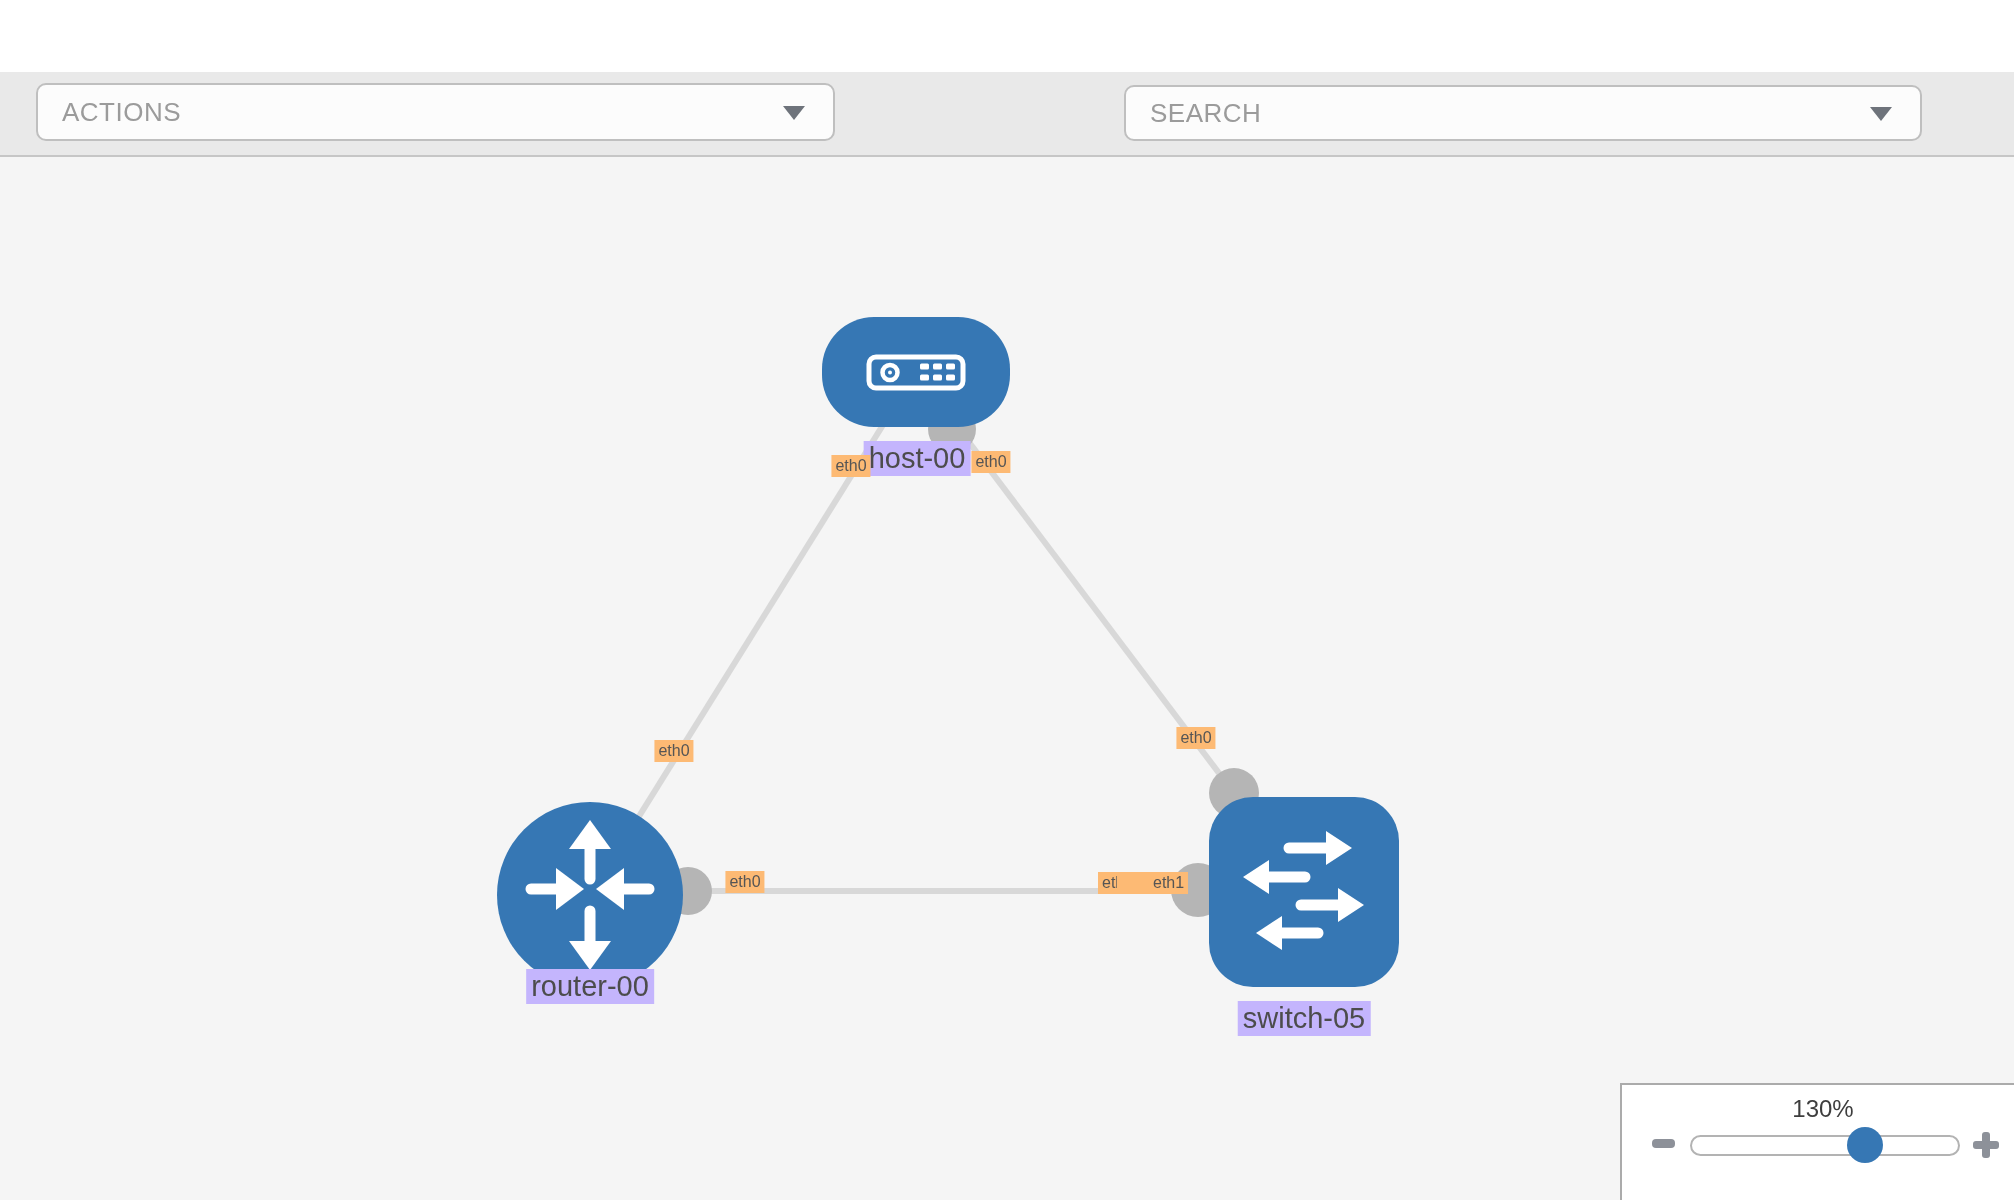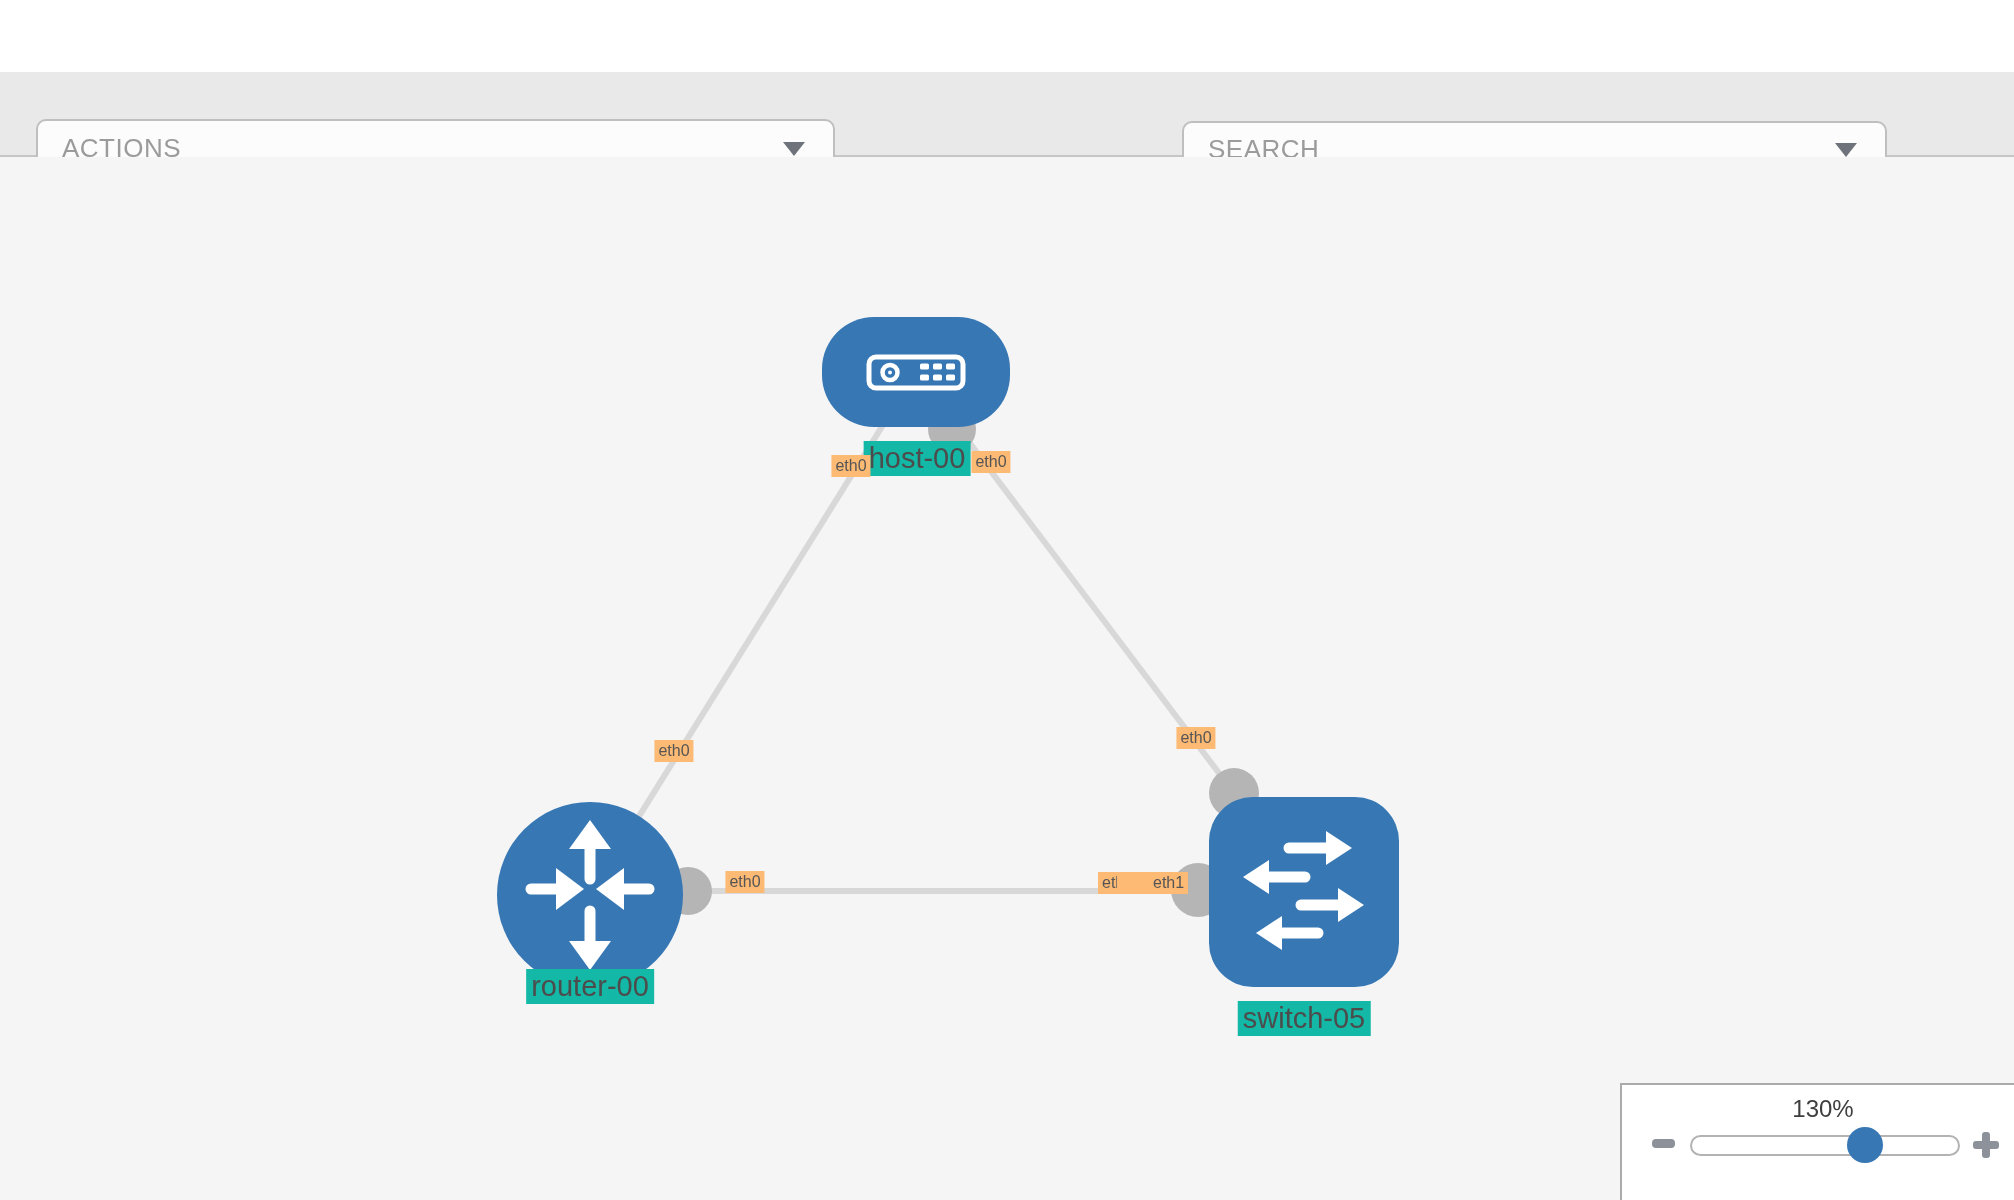--- a/index.html
+++ b/index.html
@@ -13,38 +13,38 @@
   .page-title { position:absolute; left:32px; top:18px; font-size:27px; font-weight:bold;
                 color:#606060; letter-spacing:-0.3px; white-space:nowrap; }
   .close-btn { position:absolute; left:1943px; top:16px; width:34px; height:34px;
                border-radius:50%; background:#bfbfbf; cursor:pointer; }
   .close-btn svg { position:absolute; left:8px; top:8px; }
 
   
   .toolbar { position:absolute; left:0; top:72px; width:2014px; height:85px;
              background:#e9e9e9; border-bottom:2px solid #c6c6c6; }
   .select-box { position:absolute; height:58px; background:#fcfcfc;
-                border:2px solid #bfbfbf; border-radius:10px;margin-top:36px; }
+                border:2px solid #bfbfbf; border-radius:10px; }
   .select-box .sel-label { position:absolute; left:24px; top:50%; transform:translateY(-50%);
                            font-size:26px; color:#9b9b9b; letter-spacing:0.5px; }
   .caret { position:absolute; right:28px; top:50%; margin-top:-6px; width:0; height:0;
            border-left:11px solid transparent; border-right:11px solid transparent;
            border-top:14px solid #6e737b; }
   .actions-box { left:36px; top:11px; width:799px; }
-  .search-box  { left:1182px; top:13px; width:705px; height:56px; }
+  .search-box  { left:1124px; top:13px; width:798px; height:56px; }
   .tool-icon { position:absolute; top:97px; width:38px; height:38px; cursor:pointer; }
   .wrench { left:1048px; }
   .key    { left:1115px; transform:scaleX(-1); }
 
   
   .canvas { position:absolute; left:0; top:157px; width:2014px; height:1043px;
             background:#f5f5f5; overflow:hidden; }
   .canvas svg.topo { position:absolute; left:0; top:0; }
 
-  .node-label { position:absolute; transform:translateX(-50%); background:#14b8a6;
+  .node-label { position:absolute; transform:translateX(-50%); background:#c4b5fd;
                 color:#4c4c4c; font-size:29px; padding:1px 5px; white-space:nowrap; }
   .if-label   { position:absolute; background:#fdba74; color:#555555; font-size:16px;
                 padding:2px 4px; white-space:nowrap; }
   .if-center  { transform:translateX(-50%); }
 
   
   .zoom-box { position:absolute; left:1620px; top:926px; width:400px; height:150px;
               background:#ffffff; border:2px solid #ababab; }
   .zoom-value { position:absolute; left:146px; top:10px; width:110px; text-align:center;
                 font-size:24px; color:#3e3e3e; }

